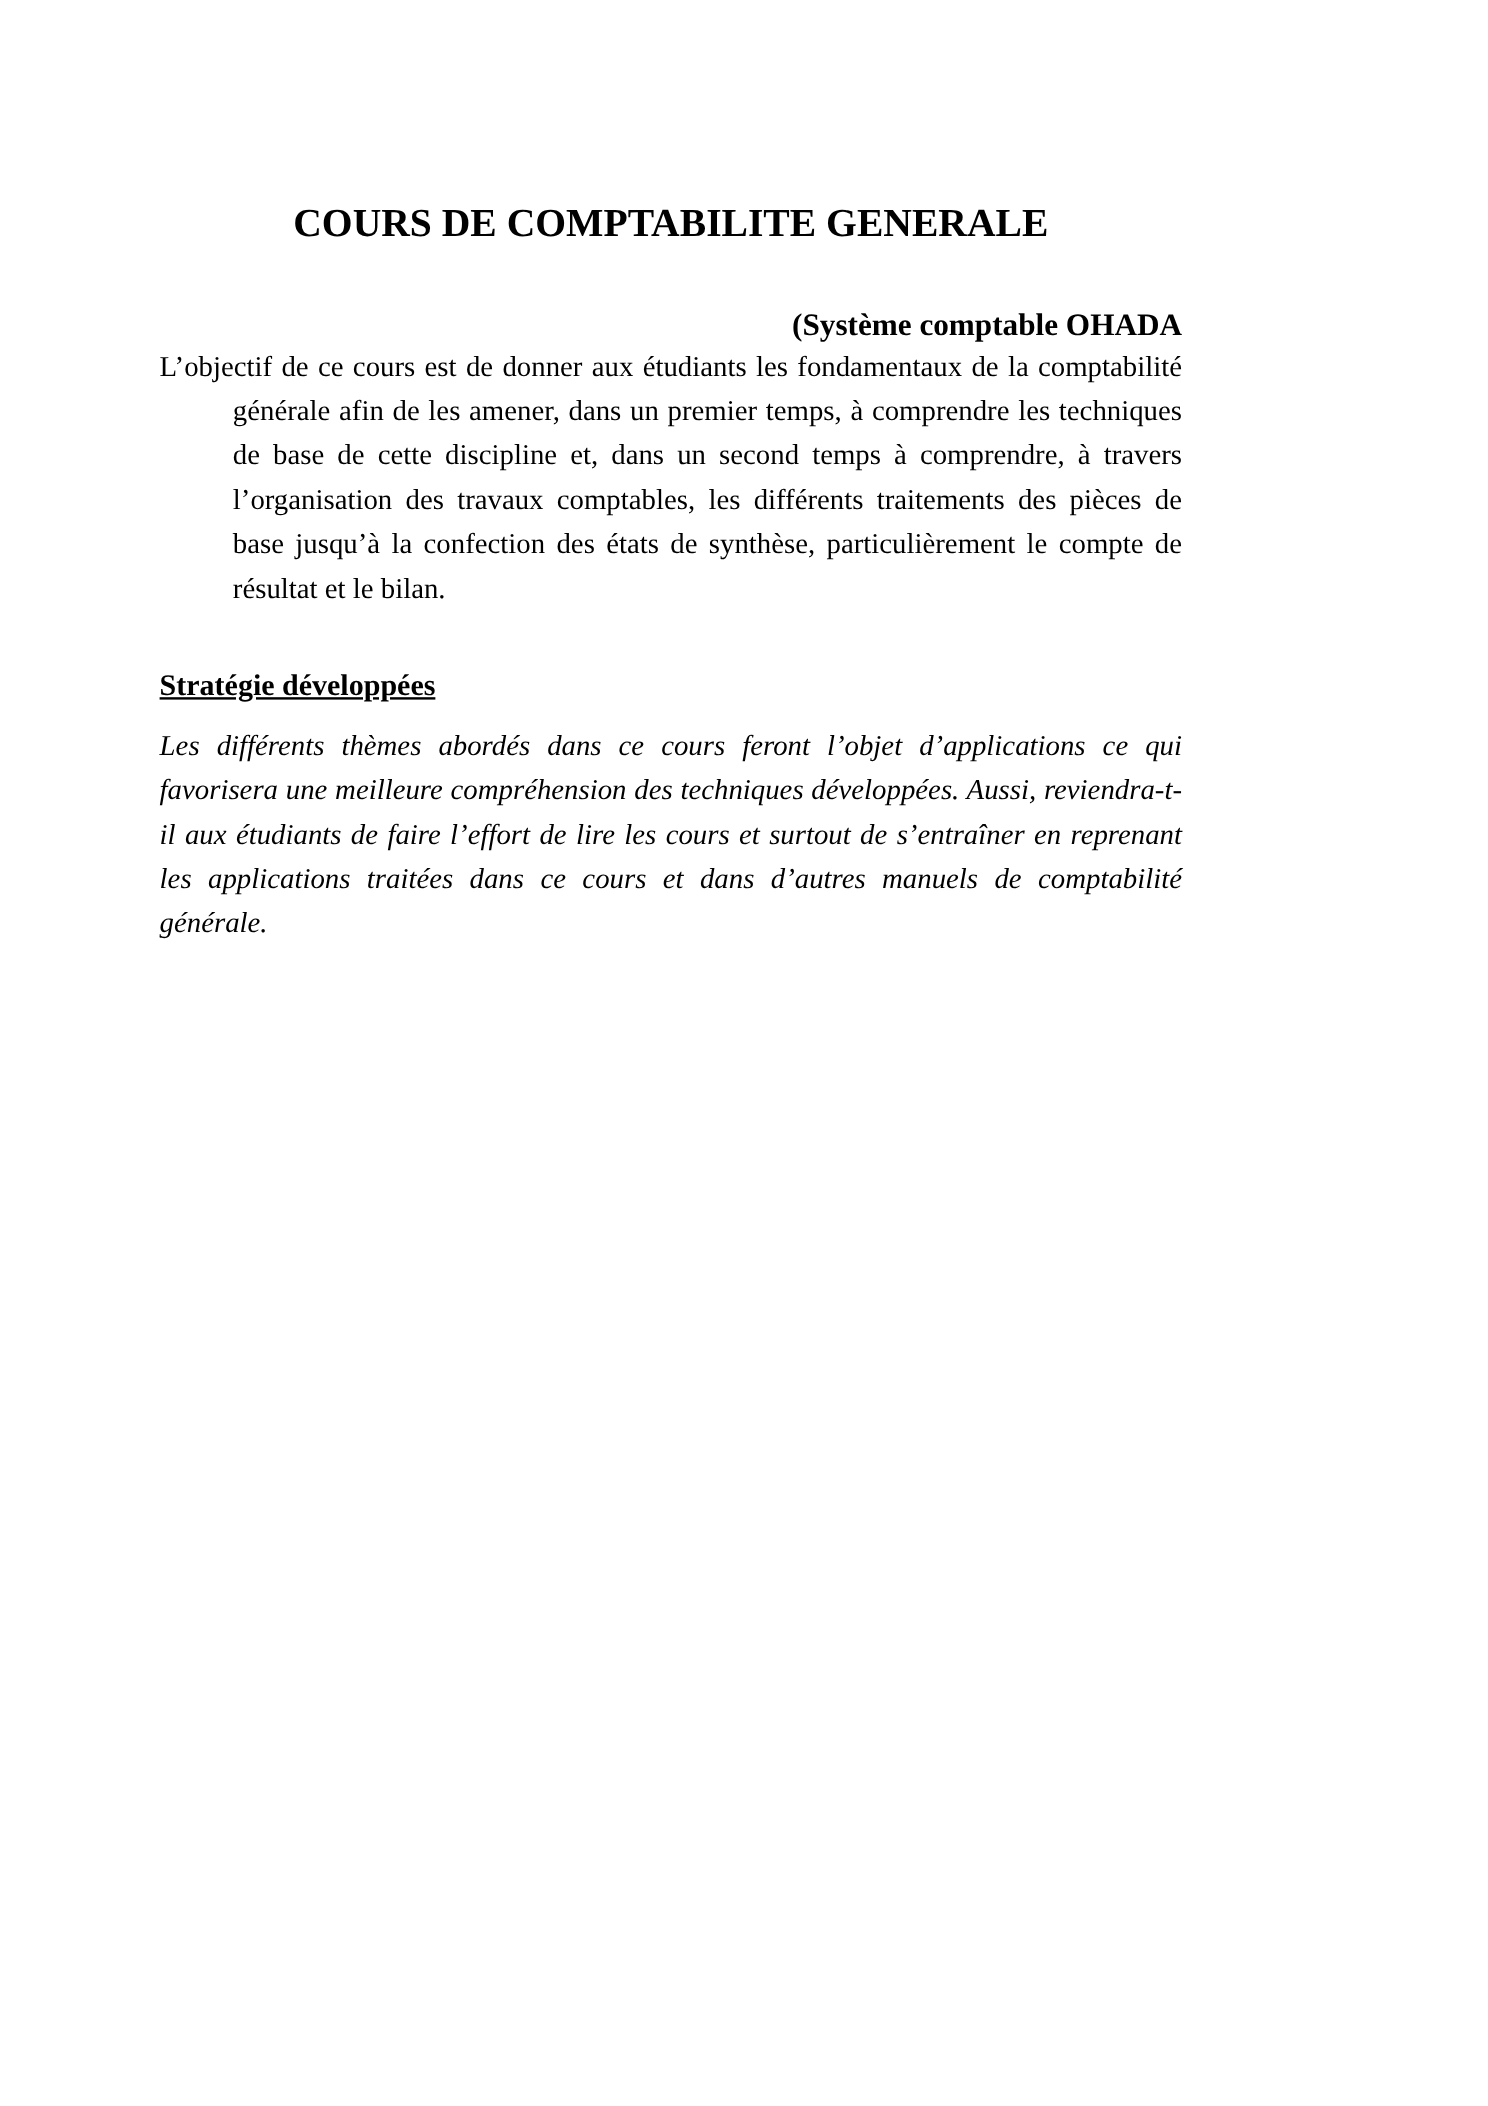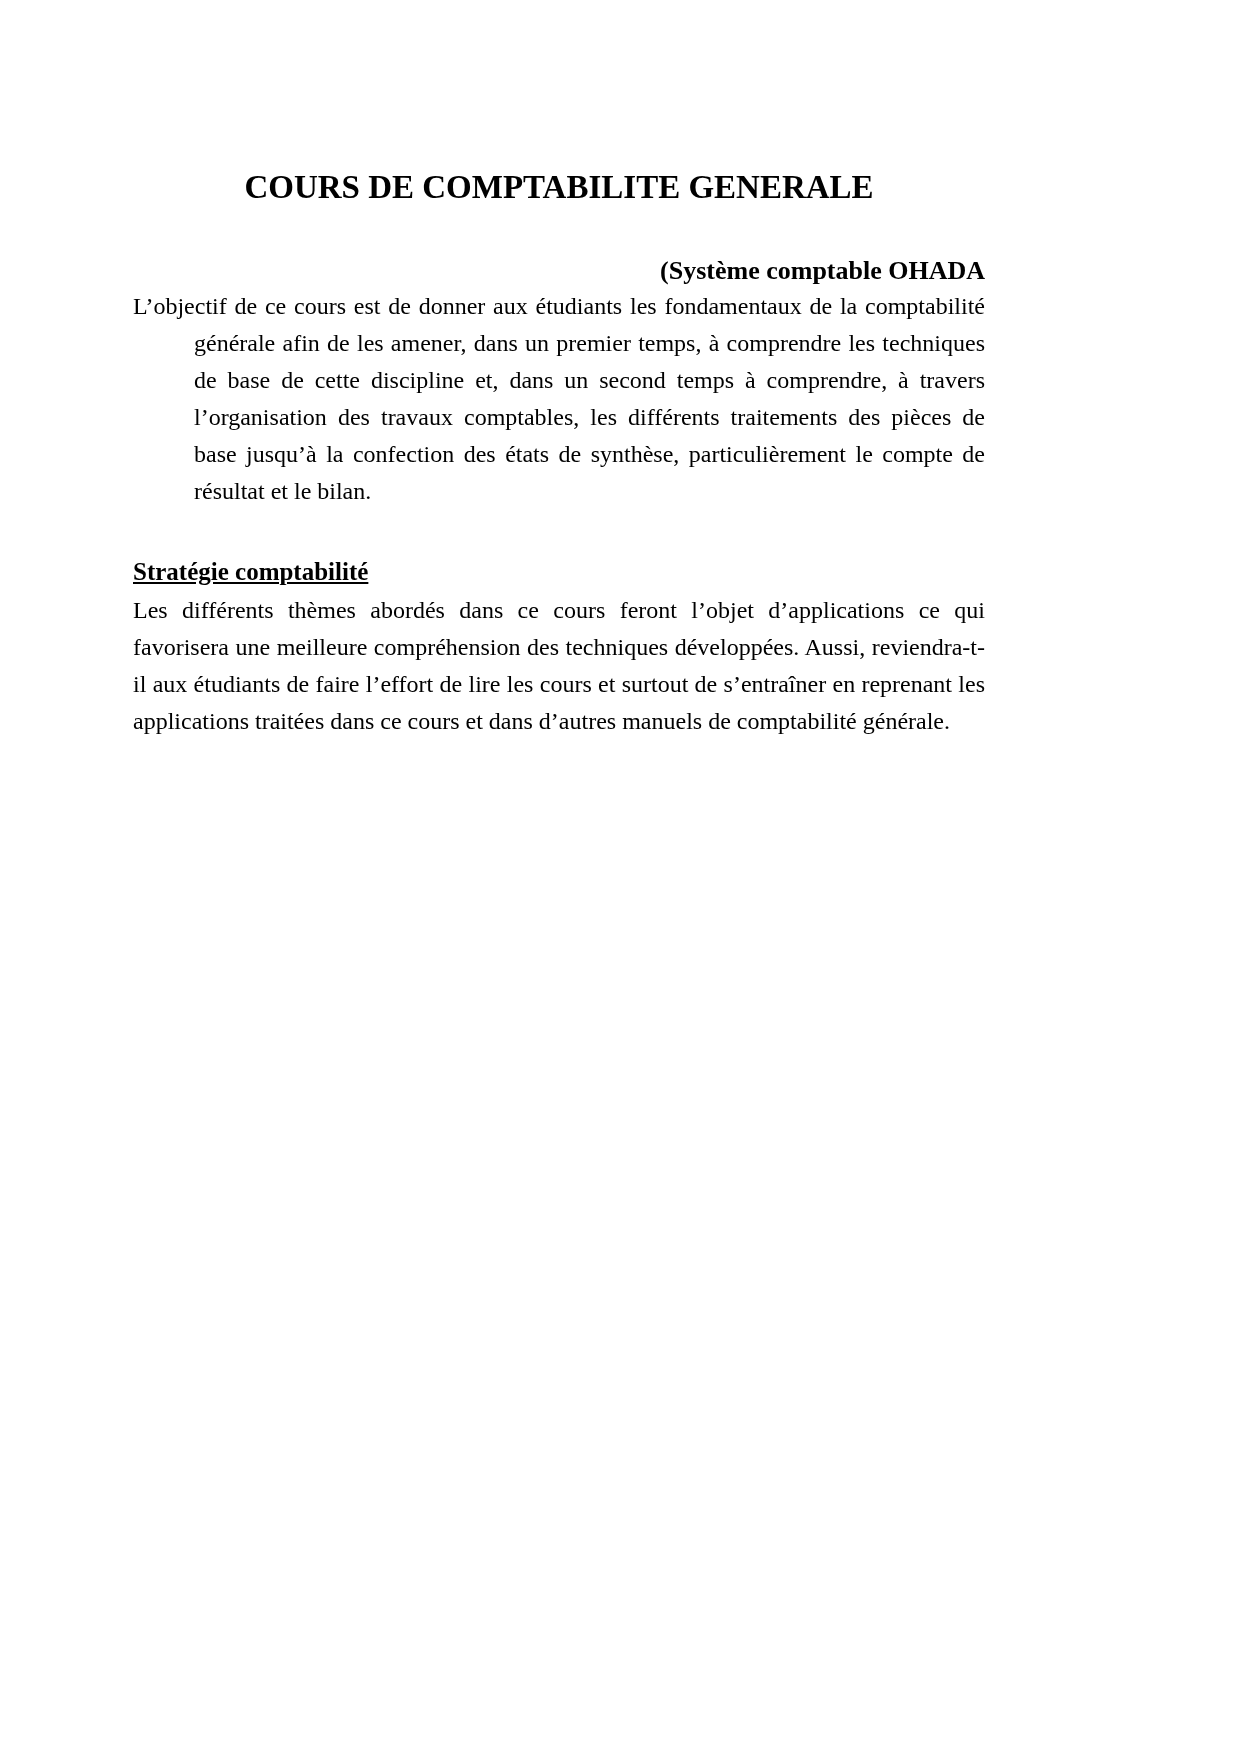--- a/index.html
+++ b/index.html
@@ -60,34 +60,35 @@
     text-align: justify;
   }
   .hanging-indent {
     padding-left: 61px;
     text-indent: -61px;
   }
   .par-1 {
     margin-top: 2px;
   }
   .par-2 {
-    margin-top: 4px;
+    margin-top: 16px;
+    font-style: italic;
   }
 </style>
 </head>
 <body>
 
 <div class="page">
   <div class="content">
 
     <h1 class="doc-title">COURS DE COMPTABILITE GENERALE</h1>
 
     <h2 class="doc-subtitle">(Système comptable OHADA</h2>
 
 
     <p class="body-par hanging-indent par-1">L’objectif de ce cours est de donner aux étudiants les fondamentaux de la comptabilité générale afin de les amener, dans un premier temps, à comprendre les techniques de base de cette discipline et, dans un second temps à comprendre, à travers l’organisation des travaux comptables, les différents traitements des pièces de base jusqu’à la confection des états de synthèse, particulièrement le compte de résultat et le bilan.</p>
 
-    <h3 class="section-heading-large">Stratégie comptabilité</h3>
+    <h3 class="section-heading-large">Stratégie développées</h3>
 
     <p class="body-par par-2">Les différents thèmes abordés dans ce cours feront l’objet d’applications ce qui favorisera une meilleure compréhension des techniques développées. Aussi, reviendra-t-il aux étudiants de faire l’effort de lire les cours et surtout de s’entraîner en reprenant les applications traitées dans ce cours et dans d’autres manuels de comptabilité générale.</p>
 
   </div>
 </div>
 
 </body></html>

